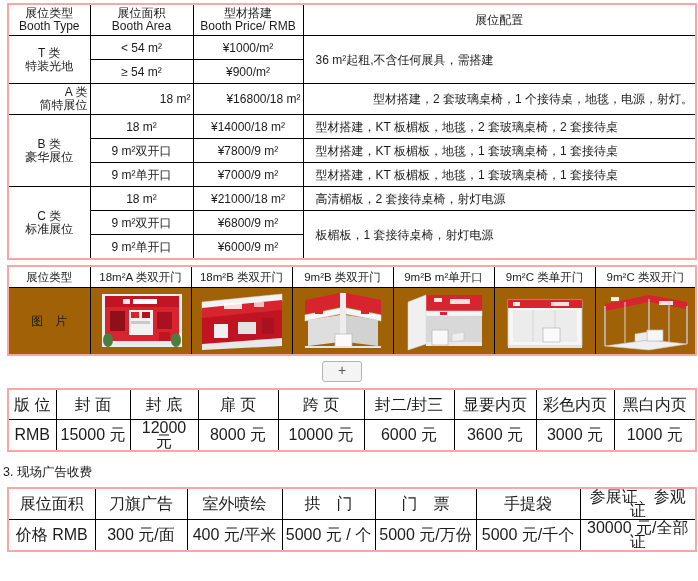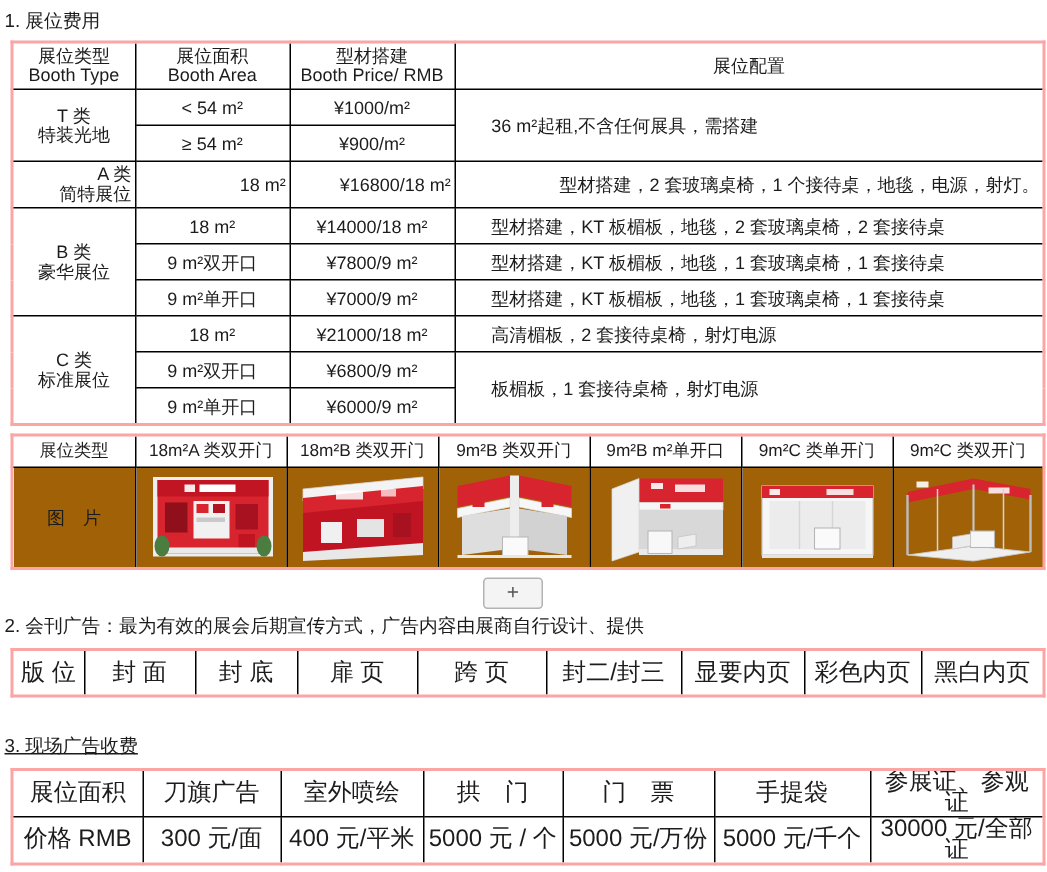--- a/index.html
+++ b/index.html
@@ -9,42 +9,41 @@
   }
   .doc { padding-top:3px; }
   .sec-title { font-size:12.5px; margin:3px 2px 4px 3px; white-space:nowrap; }
   table { border-collapse:collapse; table-layout:fixed; margin-left:7px; }
   table.frame { border:2px solid #fca5a5; }
   td { border:1px solid #000; font-size:12px; text-align:center; padding:1px 2px;
        overflow:hidden; line-height:14px; vertical-align:middle; }
   .t1 td { height:21px; }
   .t1 tr.hdr td { height:28px; }
   .t1 tr.arow td { height:28px;text-align:right; }
-  td.cfg { text-align:left; padding-left:24px; }
+  td.cfg { text-align:left; padding-left:12px; }
   .two-line { line-height:13px; display:inline-block; }
   .t-pics { margin-top:5px; border-bottom:3px solid #000; }
   .t-pics td.phead { height:18px; font-size:11.5px; }
   .t-pics td.pcell { height:66px; padding:0; background:#a16207; }
   .plus-btn {
     width:38px; height:19px; margin:5px 0 2px 322px;
     background:#f4f4f4; border:1px solid #b3b3b3; border-radius:3px;
     font-size:14px; line-height:17px; text-align:center; color:#555; cursor:pointer;
   }
   .t2 td, .t3 td { height:27px; font-size:16px; }
   .t3 { border-bottom:3px solid #000; }
   .mt2 { margin-top:6px; }
-  .mt3 { margin-top:24px;text-decoration:underline; }
+  .mt3 { margin-top:12px; }
   svg { display:block; margin:0 auto; }
 </style>
 </head>
 <body>
 
 <div class="doc">
 
-  <div class="sec-title">1. 展位费用</div>
 
   <table class="t1 frame">
     <colgroup>
         <col style="width:82px">
         <col style="width:103px">
         <col style="width:110px">
         <col style="width:393px">
       </colgroup>
     <tbody>
         <tr class="hdr">
@@ -214,21 +213,20 @@
           <rect x="50" y="40" width="16" height="11" fill="#f6f6f6" stroke="#b5b5b5" stroke-width="0.7"></rect>
           <polygon points="38,44 50,42 50,50 38,52" fill="#ececec" stroke="#c6c6c6" stroke-width="0.5"></polygon>
         </svg>
       </td>
     </tr>
   </tbody>
     </table>
 
   <div class="plus-btn">+</div>
 
-  <div class="sec-title">2. 会刊广告：最为有效的展会后期宣传方式，广告内容由展商自行设计、提供</div>
 
   <table class="t2 frame mt2">
     <colgroup>
         <col style="width:48px">
         <col style="width:74px">
         <col style="width:68px">
         <col style="width:80px">
         <col style="width:86px">
         <col style="width:90px">
         <col style="width:82px">
@@ -240,20 +238,31 @@
       <td>版 位</td>
       <td>封 面</td>
       <td>封 底</td>
       <td>扉 页</td>
       <td>跨 页</td>
       <td>封二/封三</td>
       <td>显要内页</td>
       <td>彩色内页</td>
       <td>黑白内页</td>
     </tr>
+    <tr>
+      <td>RMB</td>
+      <td>15000 元</td>
+      <td>12000 元</td>
+      <td>8000 元</td>
+      <td>10000 元</td>
+      <td>6000 元</td>
+      <td>3600 元</td>
+      <td>3000 元</td>
+      <td>1000 元</td>
+    </tr>
   </tbody>
     </table>
 
   <div class="sec-title mt3">3. 现场广告收费</div>
 
   <table class="t3 frame mt2">
     <colgroup>
         <col style="width:87px">
         <col style="width:92px">
         <col style="width:95px">

